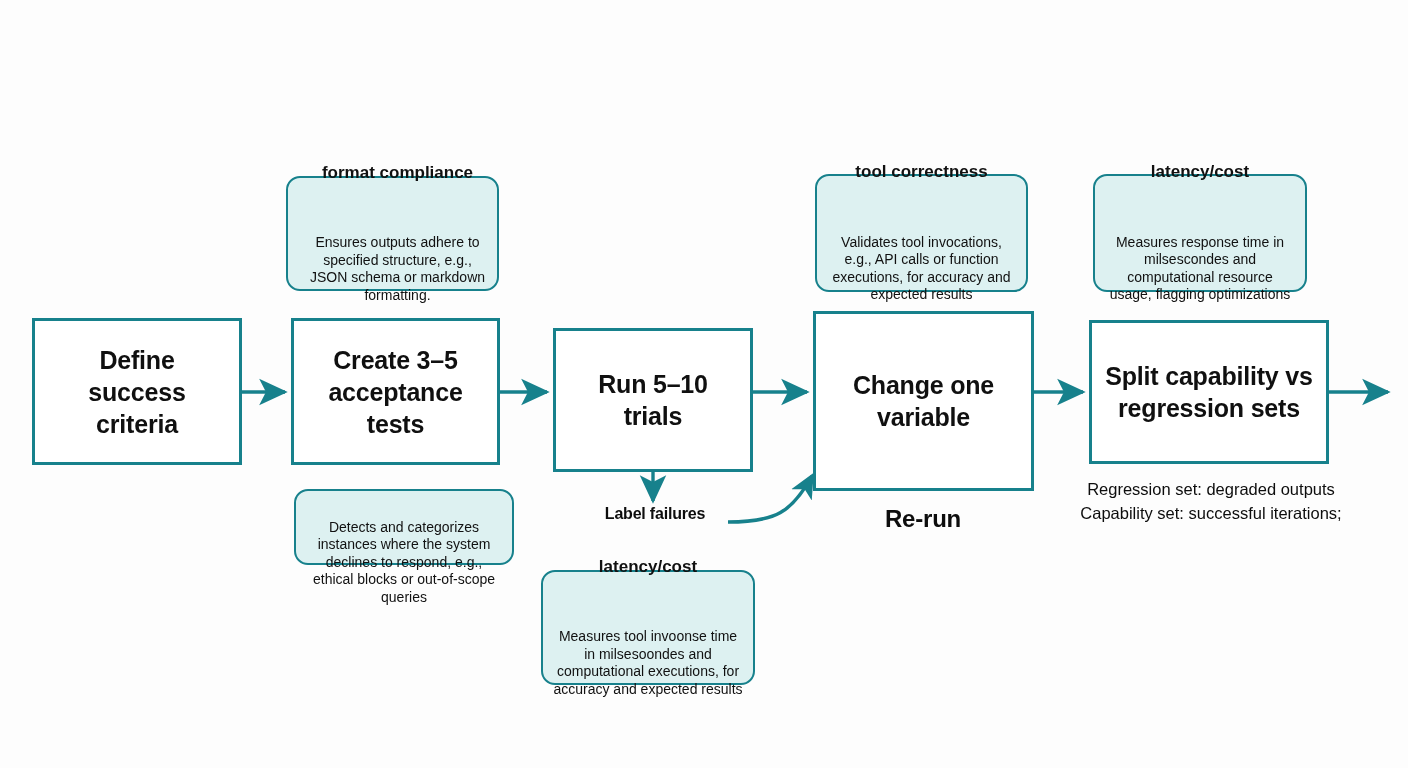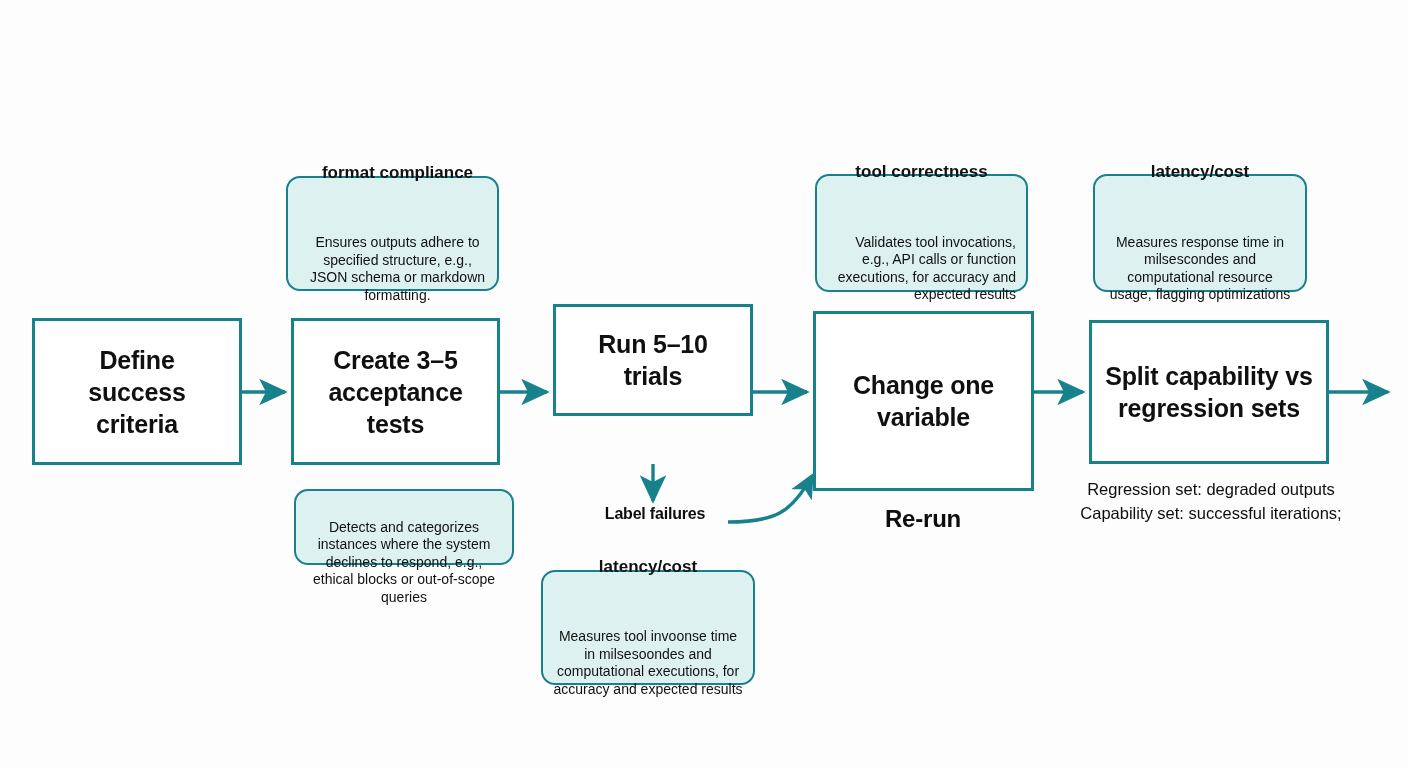--- a/index.html
+++ b/index.html
@@ -34,21 +34,21 @@
     color: #101010;
     font-weight: bold;
     font-size: 25px;
     line-height: 1.28;
     letter-spacing: -0.2px;
   }
   .proc-box span { display: block; padding: 0 8px; }
 
   #proc-0 { left: 32px;   top: 318px; width: 210px; height: 147px; }
   #proc-1 { left: 291px;  top: 318px; width: 209px; height: 147px; }
-  #proc-2 { left: 553px;  top: 304px; width: 200px; height: 112px; }
+  #proc-2 { left: 553px;  top: 328px; width: 200px; height: 144px; }
   #proc-3 { left: 813px;  top: 311px; width: 221px; height: 180px; }
   #proc-4 { left: 1089px; top: 320px; width: 240px; height: 144px; }
 
   
   .note-box {
     position: absolute;
     box-sizing: border-box;
     border: 2px solid #17818c;
     border-radius: 14px;
     background: #ddf1f1;
@@ -68,21 +68,21 @@
   }
   .note-body {
     font-size: 14px;
     line-height: 1.25;
     font-weight: normal;
     margin-top: 48px;
   }
 
   #note-format   { left: 286px;  top: 176px; width: 213px; height: 115px; padding-left: 20px; }
   #note-refusal  { left: 294px;  top: 489px; width: 220px; height: 76px; }
-  #note-tool     { left: 815px;  top: 174px; width: 213px; height: 118px; text-align: right; }
+  #note-tool     { left: 815px;  top: 174px; width: 213px; height: 118px; }
   #note-latency1 { left: 1093px; top: 174px; width: 214px; height: 118px; }
   #note-latency2 { left: 541px;  top: 570px; width: 214px; height: 115px; }
 
   
   .free-label {
     position: absolute;
     color: #0d0d0d;
     text-align: center;
   }
   #label-label-failures {

